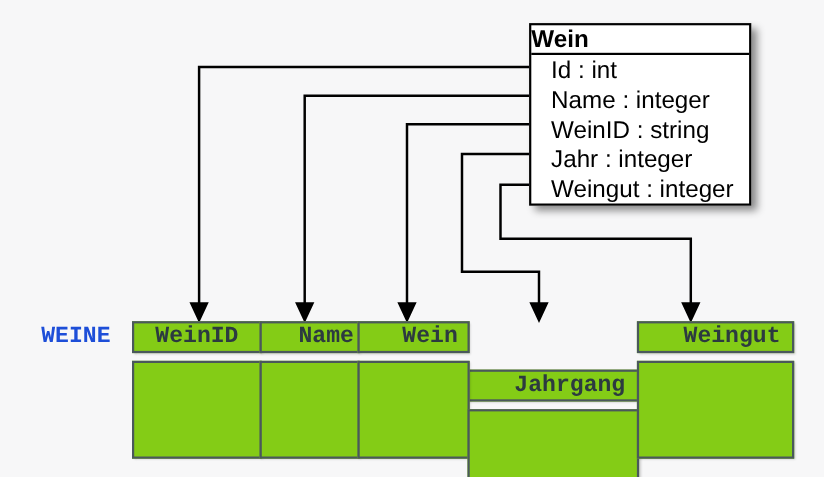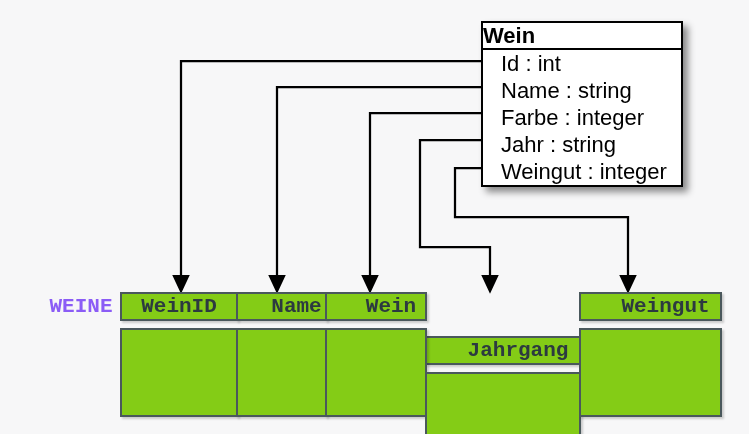--- a/index.html
+++ b/index.html
@@ -48,30 +48,30 @@
   .class-attr {
     height: 27px;
     line-height: 27px;
     font-size: 22px;
     color: #000000;
     white-space: nowrap;
   }
   
   .table-label {
     position: absolute;
-    left: 40px;
+    left: 28px;
     top: 292px;
     width: 82px;
     height: 29px;
     line-height: 29px;
     text-align: center;
     font-family: "Liberation Mono", "DejaVu Sans Mono", monospace;
     font-weight: bold;
     font-size: 21px;
-    color: #8b5cf6;
+    color: #1d4ed8;
   }
   .table-row {
     position: absolute;
     left: 120px;
     display: flex;
   }
   .table-header-row { top: 292px; height: 29px; }
   .table-body-row   { top: 328px; height: 89px; }
   .cell {
     box-sizing: border-box;
@@ -122,23 +122,23 @@
         <path d="M481,168 H455 V217 H628 V277"></path>
         <polygon points="621,276 635,276 628,291" fill="#000000"></polygon>
       </g>
     </g>
   </svg>
 
   <div class="class-box">
     <div class="class-title">Wein</div>
     <div class="class-attrs">
       <div class="class-attr">Id : int</div>
-      <div class="class-attr">Name : string</div>
-      <div class="class-attr">Farbe : integer</div>
-      <div class="class-attr">Jahr : string</div>
+      <div class="class-attr">Name : integer</div>
+      <div class="class-attr">WeinID : string</div>
+      <div class="class-attr">Jahr : integer</div>
       <div class="class-attr">Weingut : integer</div>
     </div>
   </div>
 
   <div class="table-label">WEINE</div>
 
   <div class="table-row table-header-row">
     <div class="cell th w1">WeinID</div>
     <div class="cell th w2">Name</div>
     <div class="cell th w3">Wein</div>

